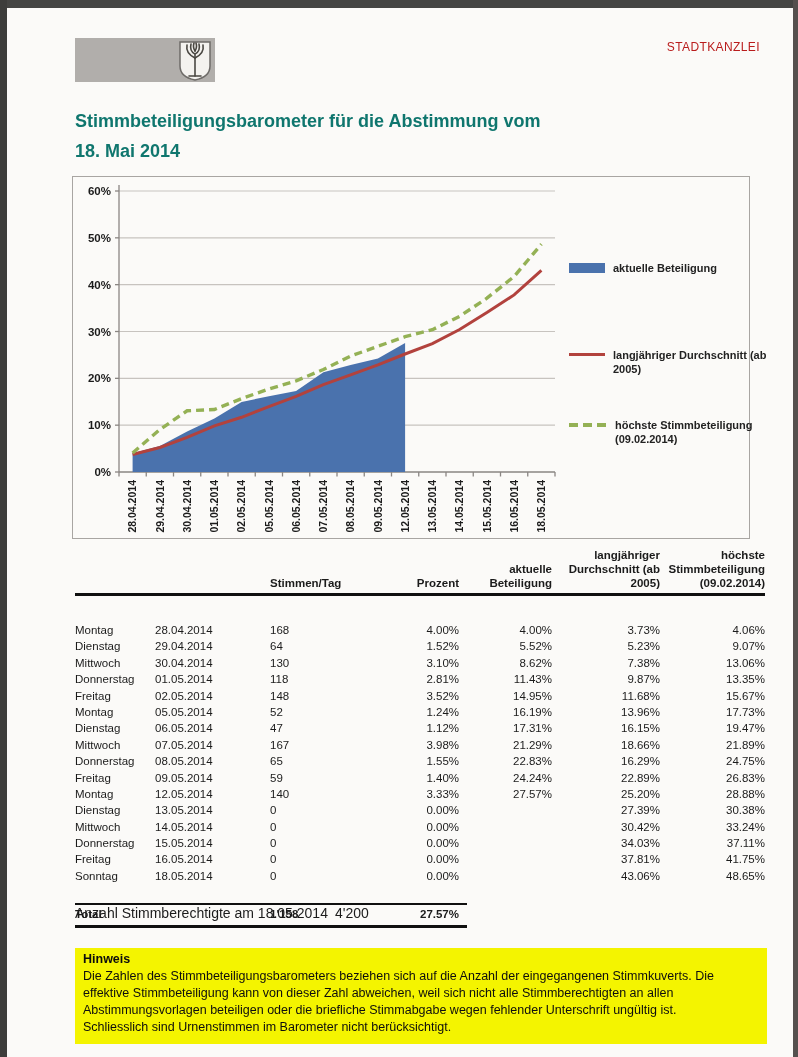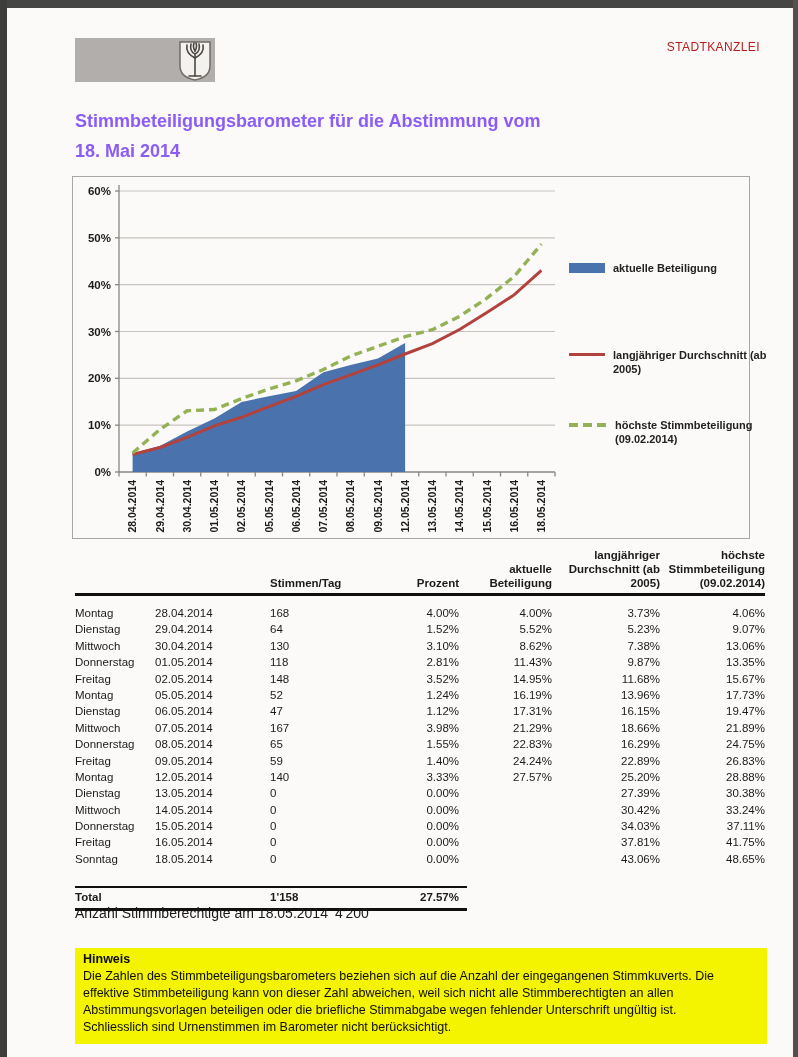--- a/index.html
+++ b/index.html
@@ -10,39 +10,39 @@
   .frame-left{position:absolute;left:0;top:0;width:7px;height:1057px;background:#3d3d3b;}
   .frame-right{position:absolute;right:0;top:0;width:5px;height:1057px;background:#55504e;}
 
   
   .logo-box{position:absolute;left:75px;top:38px;width:140px;height:44px;background:#b1aeab;}
   .shield{position:absolute;left:178px;top:40px;}
   .logo-text{position:absolute;left:223px;top:34px;font-family:"Liberation Serif","DejaVu Serif",serif;
              font-size:20px;line-height:24px;letter-spacing:1.5px;color:#3b3836;}
   .department{position:absolute;right:38px;top:40px;font-size:12px;letter-spacing:.4px;color:#b91c1c;}
 
-  .title{position:absolute;left:75px;top:106px;font-size:18px;font-weight:bold;line-height:30px;color:#8b5cf6;}
+  .title{position:absolute;left:75px;top:106px;font-size:18px;font-weight:bold;line-height:30px;color:#0f766e;}
 
   
   .chart-box{position:absolute;left:72px;top:176px;width:676px;height:361px;
              border:1px solid #a8a5a2;background:#fbfaf8;}
   .chart-box svg{position:absolute;left:0;top:0;}
   .legend{position:absolute;left:496px;top:0;width:176px;height:100%;}
   .legend-item{position:absolute;display:flex;align-items:flex-start;gap:8px;}
   .legend-label{font-size:11px;font-weight:bold;line-height:14px;color:#222;width:158px;}
   .swatch{flex:0 0 auto;display:block;}
   .sw-area{width:36px;height:10px;margin-top:2px;}
   .sw-line{width:36px;height:3px;margin-top:5px;}
   .sw-dash{width:38px;height:4px;margin-top:5px;}
 
   
   .table{position:absolute;left:75px;top:546px;width:690px;font-size:11.5px;}
   .thead{display:flex;align-items:flex-end;line-height:14px;font-weight:bold;
          border-bottom:3px solid #101010;padding-bottom:3px;min-height:44px;}
-  .tbody{margin-top:9px;}
+  .tbody{margin-top:26px;}
   .trow{display:flex;height:16.4px;line-height:16.4px;white-space:nowrap;}
   .c-day{width:80px;text-align:left;}
   .c-date{width:115px;text-align:left;}
   .c-stimmen{width:122px;text-align:left;}
   .c-prozent{width:75px;text-align:right;padding-right:8px;box-sizing:border-box;}
   .c-aktuelle{width:85px;text-align:right;}
   .c-durchschnitt{width:108px;text-align:right;}
   .c-hoechste{width:105px;text-align:right;}
   .total-row{display:flex;width:392px;box-sizing:border-box;margin-top:19px;
              border-top:2px solid #101010;border-bottom:3px solid #101010;

